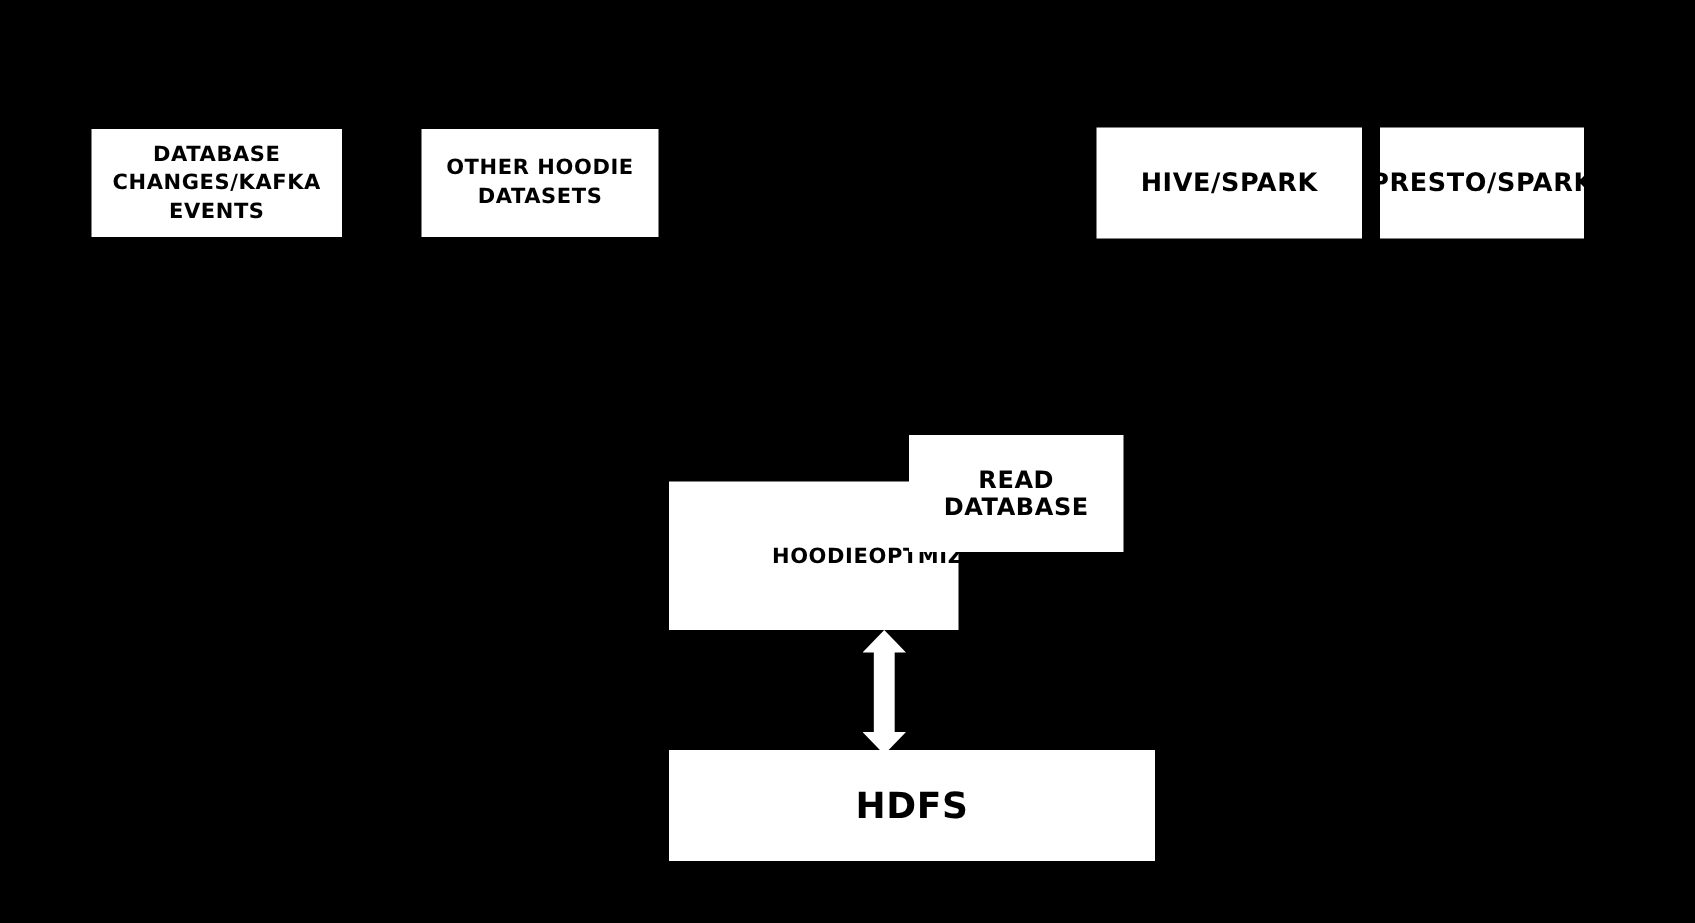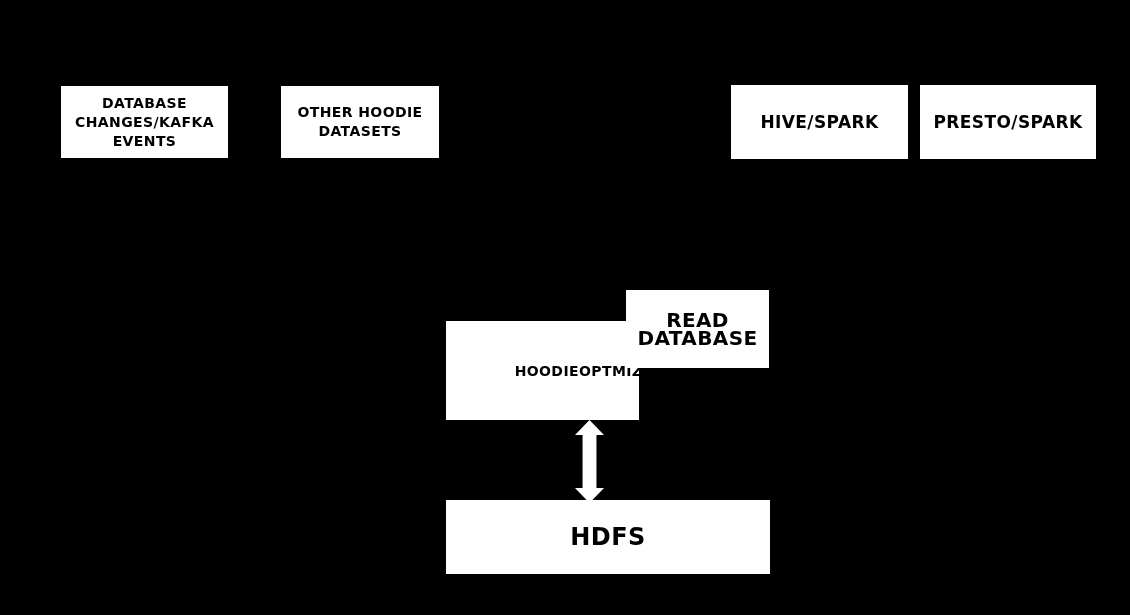--- a/index.html
+++ b/index.html
@@ -26,31 +26,31 @@
     text-align: center;
     font-weight: 700;
     letter-spacing: 0.4px;
   }
   .node .line { display: block; }
 
   
   .n-db      { left: 61px;  top: 86px;  width: 167px; height: 72px; font-size: 14px; line-height: 19px; }
   .n-other   { left: 281px; top: 86px;  width: 158px; height: 72px; font-size: 14px; line-height: 19px; }
   .n-hive    { left: 731px; top: 85px;  width: 177px; height: 74px; font-size: 17px; line-height: 20px; }
-  .n-presto  { left: 920px; top: 85px;  width: 176px; height: 74px; font-size: 17px; line-height: 20px; }
+  .n-presto  { left: 920px; top: 85px;  width: 136px; height: 74px; font-size: 17px; line-height: 20px; }
   .n-hoodie  { left: 446px; top: 321px; width: 193px; height: 99px; font-size: 14px; line-height: 18px;
                align-items: flex-end; }
   .n-hoodie .inner {
     width: 99px;
     margin: auto 0;
     text-align: center;
     display: flex;
     justify-content: center;
   }
-  .n-read    { left: 626px; top: 290px; width: 143px; height: 78px; font-size: 20px; line-height: 18px; }
+  .n-read    { left: 606px; top: 290px; width: 143px; height: 78px; font-size: 16px; line-height: 18px; }
   .n-real    { left: 642px; top: 371px; width: 127px; height: 76px; font-size: 14px; line-height: 18px; }
   .n-hdfs    { left: 446px; top: 500px; width: 324px; height: 74px; font-size: 24px; line-height: 22px; }
 
   .arrow-updown {
     position: absolute;
     left: 575px;
     top: 420px;
     width: 29px;
     height: 83px;
     background: #ffffff;

